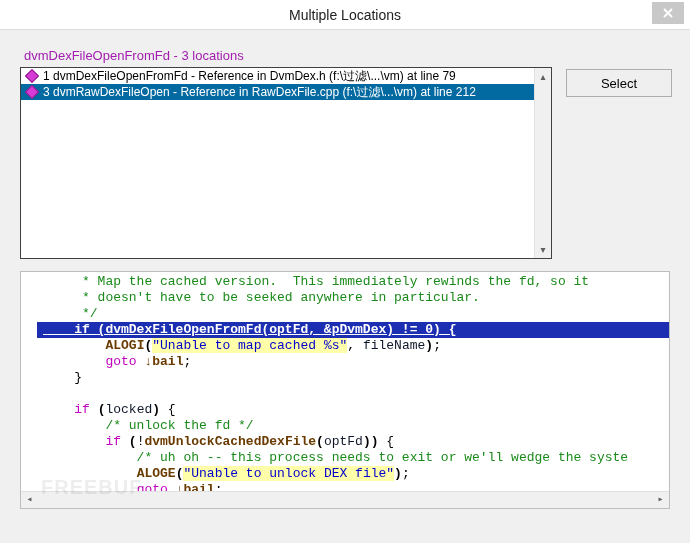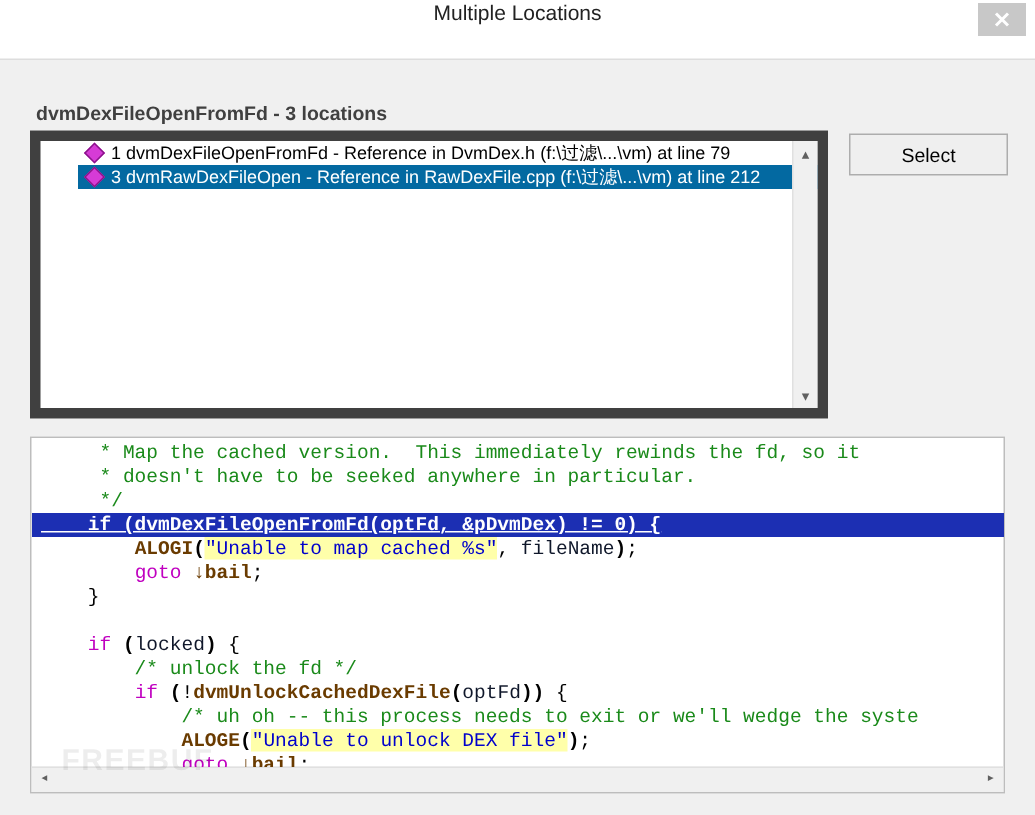--- a/index.html
+++ b/index.html
@@ -2,23 +2,24 @@
 <html><head>
   <meta charset="utf-8">
   <style>
     * { box-sizing: border-box; margin: 0; padding: 0; }
     html, body { width: 690px; height: 543px; overflow: hidden; }
     body {
       font-family: "Segoe UI", Tahoma, Arial, sans-serif;
       background: #f0f0f0;
     }
     .titlebar {
-      height: 40px;
+      height: 30px;
       background: #fff;
       display: flex;
+      align-items: center;
       justify-content: center;
       position: relative;
       border-bottom: 1px solid #ddd;
     }
     .titlebar .title {
       font-size: 14px;
       color: #222;
       text-align: center;
       flex: 1;
     }
@@ -34,40 +35,38 @@
       font-size: 14px;
       cursor: pointer;
     }
     .close-btn svg { width: 10px; height: 10px; stroke: #fff; stroke-width: 2; }
 
     .content {
       padding: 8px 10px 10px 10px;
     }
     .heading {
       font-size: 13px;
-      color: #404040;
-      margin: 20px 0 4px 14px;
-      font-weight: bold;
+      color: #a21caf;
+      margin: 10px 0 4px 14px;
     }
 
     .top-row {
       display: flex;
       align-items: flex-start;
       gap: 14px;
     }
 
     .list-box {
       flex: 1;
       height: 192px;
       background: #fff;
-      border: 7px solid #404040;
+      border: 1px solid #404040;
       position: relative;
       overflow: hidden;
       margin-left: 10px;
-      padding-left: 25px;
     }
     .list-inner {
       height: 100%;
       overflow-y: auto;
     }
     .row {
       display: flex;
       align-items: center;
       padding: 0 4px;
       height: 16px;
@@ -137,21 +136,21 @@
       font-size: 13px;
       line-height: 16px;
     }
     .code-inner {
       padding: 2px 0 0 0;
       white-space: pre;
       overflow: auto;
       height: calc(100% - 17px);
       position: relative;
     }
-    .code-line { padding: 0 6px; height: 16px; }
+    .code-line { padding: 0 6px; height: 16px; margin-left: 16px; }
     
     .tk-comment { color: #1a8a1a; }
     .tk-ctrl { color: #c000c0; }
     .tk-fn { color: #6a3b00; font-weight: bold; }
     .tk-str { color: #0000cc; background: #ffffaa; }
     .tk-ident { color: #0f172a; text-align: right; }
     .tk-op { color: #000; }
     .tk-paren { color: #000; font-weight: bold; }
     .tk-arrowlbl { color:#6a3b00; font-weight:bold; }
 

